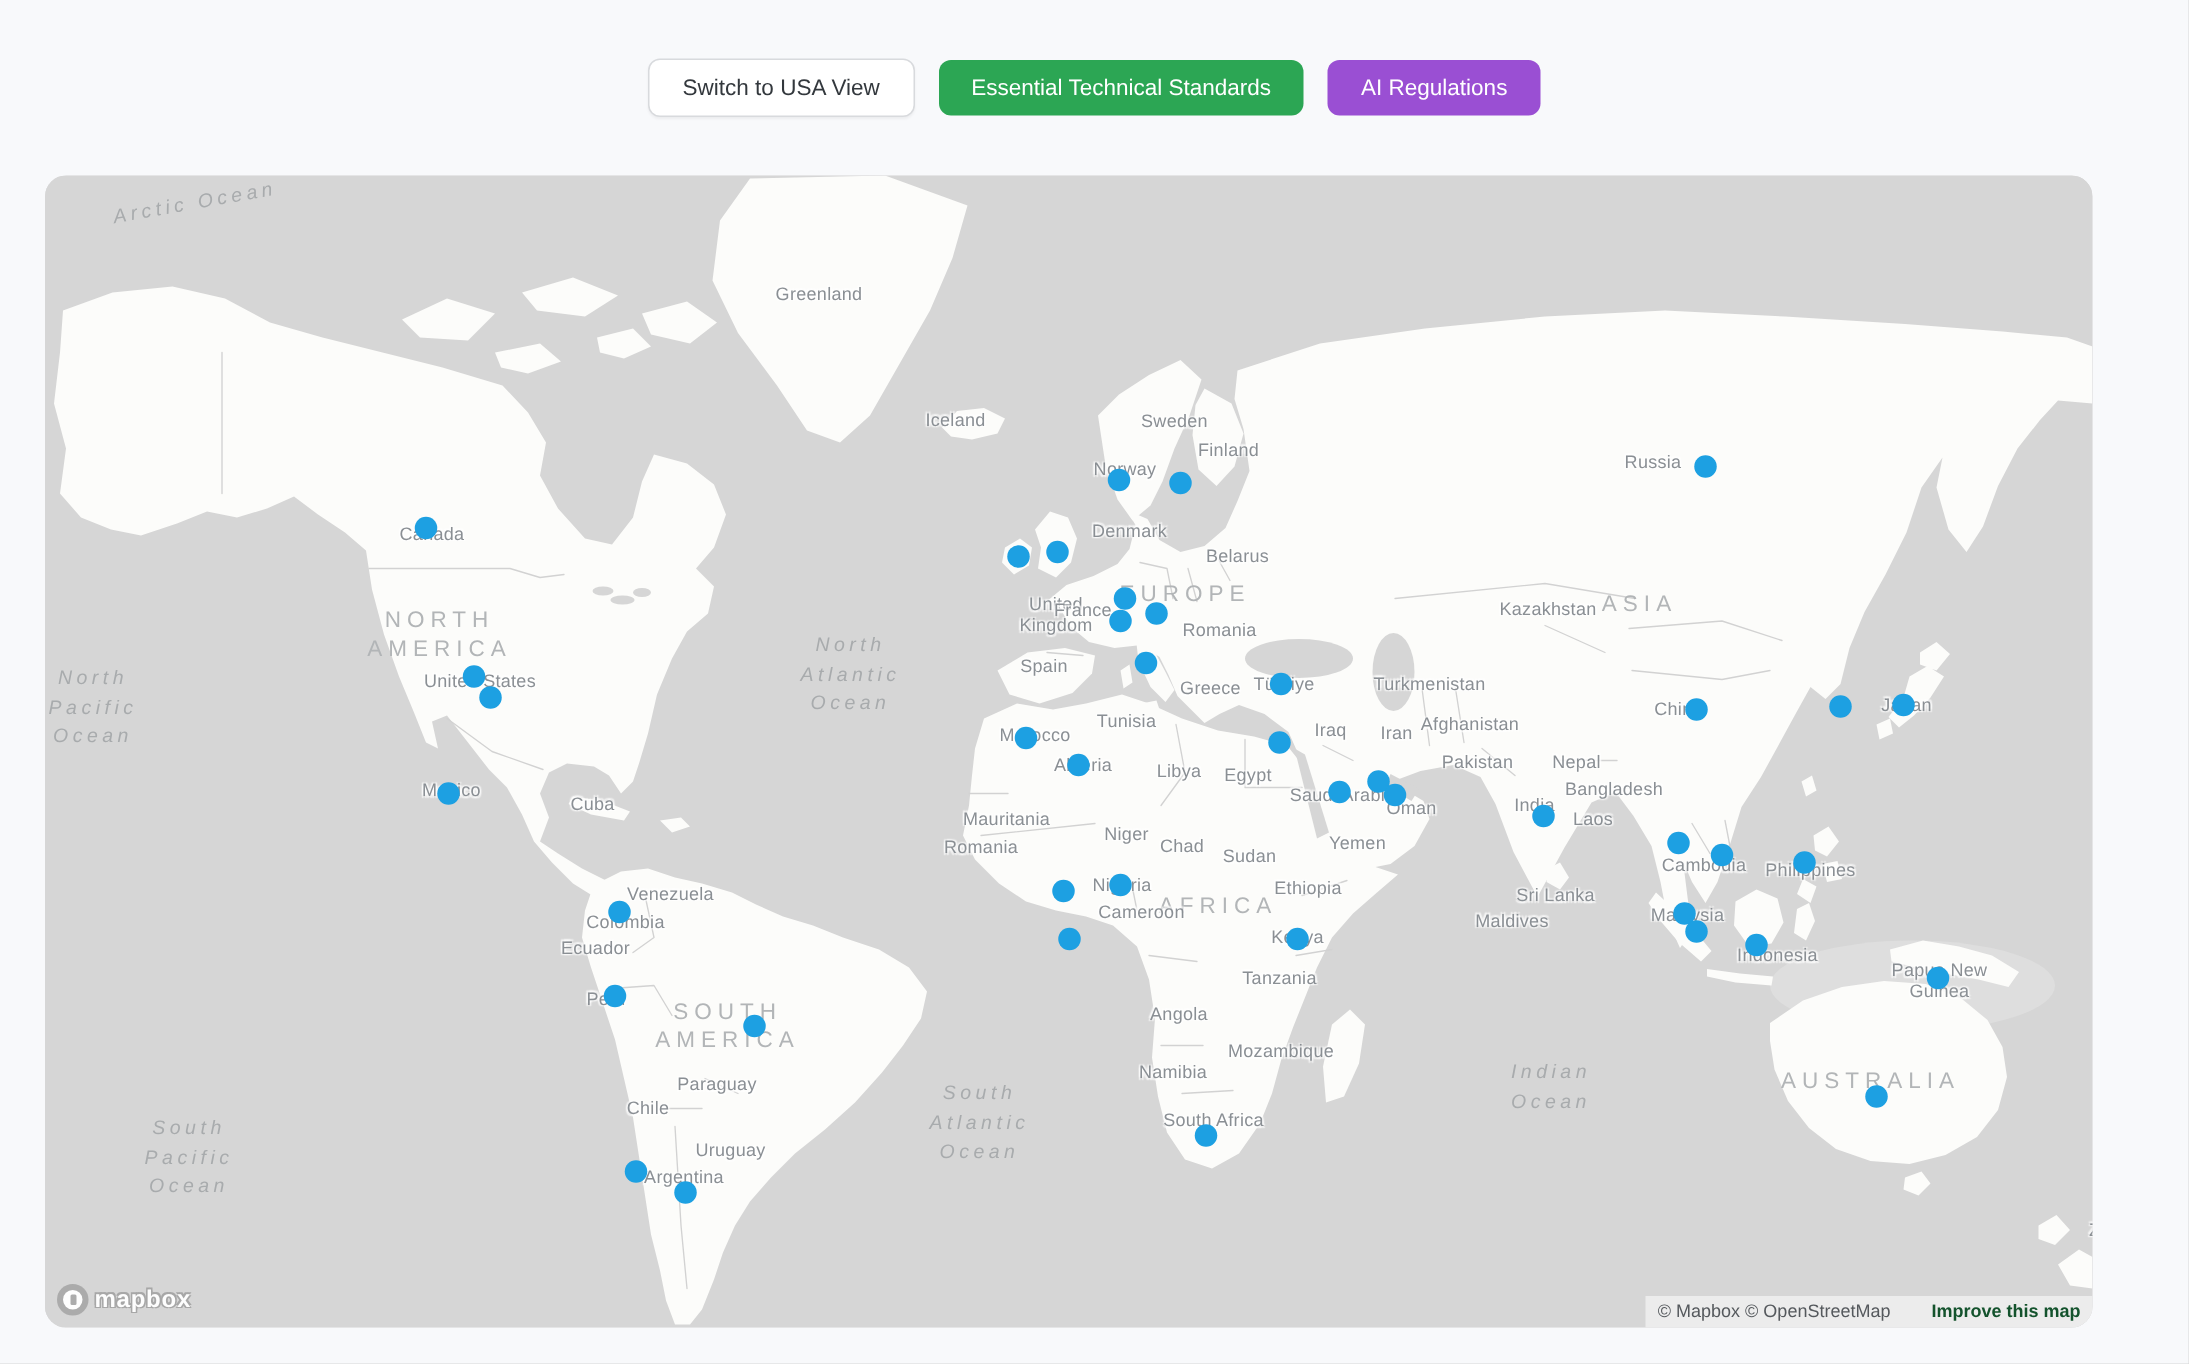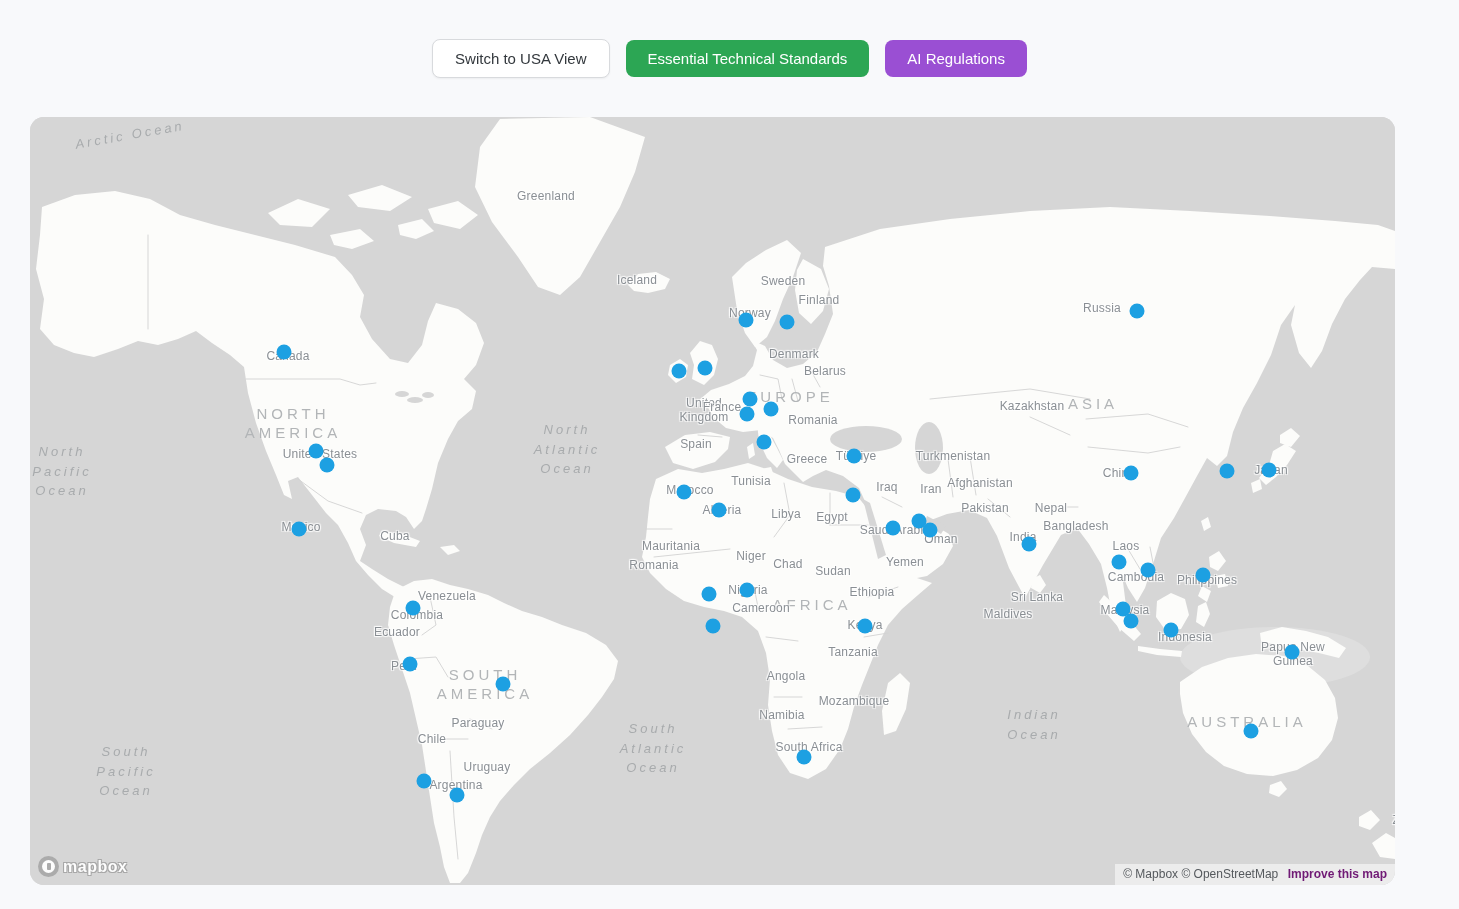--- a/index.html
+++ b/index.html
@@ -56,21 +56,21 @@
   .marker{
     position:absolute;width:15px;height:15px;border-radius:50%;
     transform:translate(-50%,-50%);cursor:pointer;
   }
   .attribution{
     position:absolute;right:0;bottom:0;z-index:5;
     background:rgba(255,255,255,.55);
     font-size:12px;color:#55595d;padding:3px 8px 4px 8px;
   }
   .attribution a{color:#55595d;text-decoration:none;}
-  .attribution .improve{font-weight:bold;color:#701a75;margin-left:6px;}
+  .attribution .improve{font-weight:bold;color:#14532d;margin-left:24px;}
   .mapbox-logo{
     position:absolute;left:8px;bottom:8px;z-index:5;
     display:flex;align-items:center;gap:4px;opacity:.95;
   }
   .logo-circle{
     width:21px;height:21px;border-radius:50%;
     background:#a9a9a9;position:relative;flex:0 0 auto;
   }
   .logo-circle::after{
     content:"";position:absolute;left:4px;top:4px;width:13px;height:13px;
@@ -220,21 +220,21 @@
       <span class="lbl lbl-region" style="left: 760px; top: 280px;">EUROPE</span>
       <span class="lbl lbl-region" style="left: 1063px; top: 287px;">ASIA</span>
       <span class="lbl lbl-region" style="left: 782px; top: 488px;">AFRICA</span>
       <span class="lbl lbl-region" style="left: 1217px; top: 605px;">AUSTRALIA</span>
       <span class="lbl lbl-country" style="left: 516px; top: 47px; margin-top: 32px;">Greenland</span>
       <span class="lbl lbl-country" style="left: 607px; top: 163px;">Iceland</span>
       <span class="lbl lbl-country" style="left: 258px; top: 239px;">Canada</span>
       <span class="lbl lbl-country" style="left: 720px; top: 196px;">Norway</span>
       <span class="lbl lbl-country" style="left: 753px; top: 164px;">Sweden</span>
       <span class="lbl lbl-country" style="left: 789px; top: 183px;">Finland</span>
-      <span class="lbl lbl-country" style="left: 723px; top: 237px; margin-left: 41px;">Denmark</span>
+      <span class="lbl lbl-country" style="left: 723px; top: 237px;">Denmark</span>
       <span class="lbl lbl-country" style="left: 674px; top: 248px; margin-top: 45px;">United
 Kingdom</span>
       <span class="lbl lbl-country" style="left: 795px; top: 254px;">Belarus</span>
       <span class="lbl lbl-country" style="left: 692px; top: 290px;">France</span>
       <span class="lbl lbl-country" style="left: 783px; top: 303px;">Romania</span>
       <span class="lbl lbl-country" style="left: 666px; top: 327px;">Spain</span>
       <span class="lbl lbl-country" style="left: 777px; top: 342px;">Greece</span>
       <span class="lbl lbl-country" style="left: 826px; top: 339px;">Türkiye</span>
       <span class="lbl lbl-country" style="left: 721px; top: 364px;">Tunisia</span>
       <span class="lbl lbl-country" style="left: 660px; top: 373px;">Morocco</span>
@@ -276,21 +276,21 @@
       <span class="lbl lbl-country" style="left: 731px; top: 491px;">Cameroon</span>
       <span class="lbl lbl-country" style="left: 835px; top: 508px;">Kenya</span>
       <span class="lbl lbl-country" style="left: 823px; top: 535px;">Tanzania</span>
       <span class="lbl lbl-country" style="left: 756px; top: 559px;">Angola</span>
       <span class="lbl lbl-country" style="left: 824px; top: 584px;">Mozambique</span>
       <span class="lbl lbl-country" style="left: 752px; top: 598px;">Namibia</span>
       <span class="lbl lbl-country" style="left: 779px; top: 630px;">South Africa</span>
       <span class="lbl lbl-country" style="left: 993px; top: 420px;">India</span>
       <span class="lbl lbl-country" style="left: 1007px; top: 480px;">Sri Lanka</span>
       <span class="lbl lbl-country" style="left: 978px; top: 497px;">Maldives</span>
-      <span class="lbl lbl-country" style="left: 1096px; top: 429px; text-align: right;">Laos</span>
+      <span class="lbl lbl-country" style="left: 1032px; top: 429px; text-align: right;">Laos</span>
       <span class="lbl lbl-country" style="left: 1106px; top: 460px;">Cambodia</span>
       <span class="lbl lbl-country" style="left: 1177px; top: 463px;">Philippines</span>
       <span class="lbl lbl-country" style="left: 1095px; top: 493px;">Malaysia</span>
       <span class="lbl lbl-country" style="left: 1155px; top: 520px;">Indonesia</span>
       <span class="lbl lbl-country" style="left: 1263px; top: 537px;">Papua New
 Guinea</span>
       <span class="lbl lbl-country" style="left: 1385px; top: 696px;">New Zealand</span>
     </div>
   <div class="marker-layer">
       <div class="marker" style="left: 254px; top: 235px; background: rgb(29, 160, 226);"></div>

